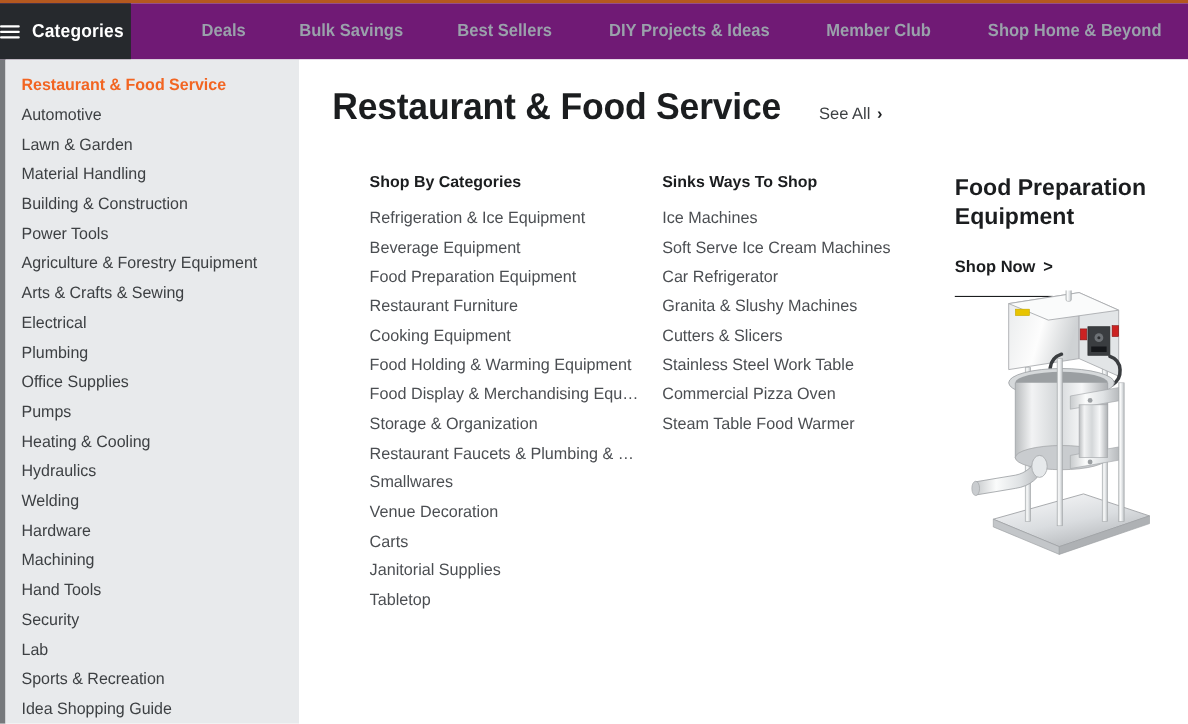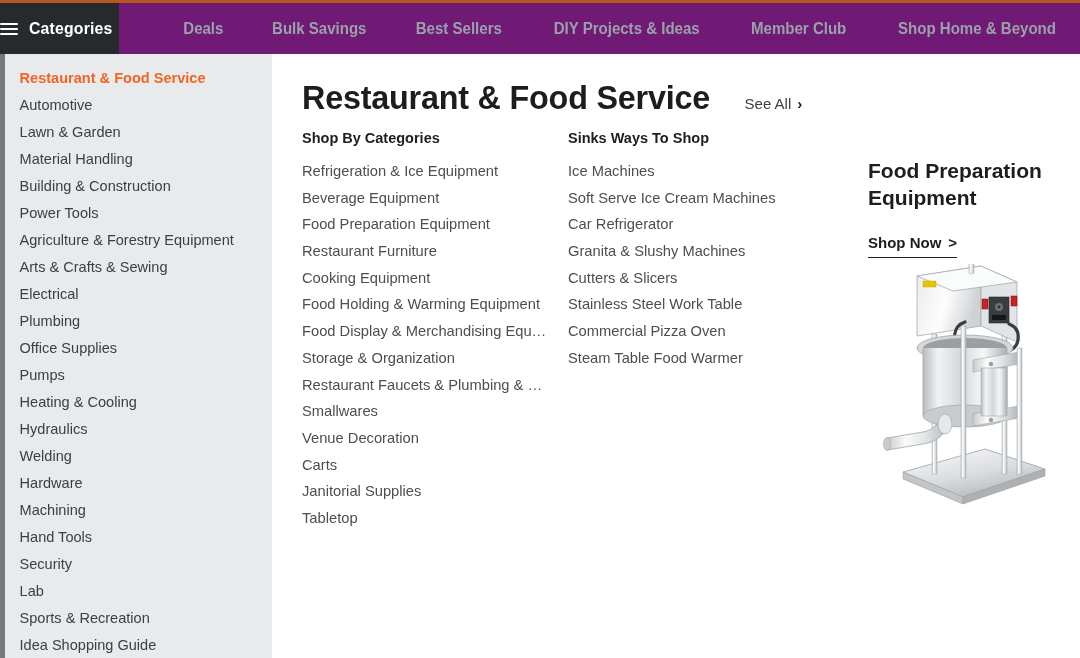--- a/index.html
+++ b/index.html
@@ -88,21 +88,21 @@
   }
   .see-all {
     display: flex; align-items: center; gap: 6px;
     font-size: 15px; color: #3d4043; cursor: pointer;
     font-family: "Liberation Sans Narrow", "Liberation Sans", sans-serif;
     margin-top: 15px;
   }
   .see-all .chev { font-size: 15px; font-weight: bold; color: #1b1d1f; }
 
   .col {
-    position: absolute; top: 76px;
+    position: absolute; top: 104px; margin-left: 34px;
   }
   .col-a { left: 30px; width: 250px; }
   .col-b { left: 296px; width: 240px; }
   .col-head {
     font-size: 14.5px; font-weight: bold; color: #1b1d1f;
     margin-bottom: 12px;
     font-family: "Liberation Sans Narrow", "Liberation Sans", sans-serif;
   }
   .col-link {
     font-size: 15px; color: #4b4e52;
@@ -115,21 +115,21 @@
 
   
   .promo { position: absolute; top: 104px; left: 596px; width: 195px; }
   .promo-title {
     font-size: 21px; font-weight: bold; color: #1b1d1f; line-height: 1.28;
     font-family: "Liberation Sans Narrow", "Liberation Sans", sans-serif;
   }
   .promo-cta {
     display: inline-flex; align-items: center; gap: 7px;
     margin-top: 22px; font-size: 15px; font-weight: bold; color: #1b1d1f;
-    border-bottom: 1px solid #1b1d1f; padding-bottom: 6px; cursor: pointer;
+    border-bottom: 1px solid #1b1d1f; padding-bottom: 18px; cursor: pointer;
     font-family: "Liberation Sans Narrow", "Liberation Sans", sans-serif;
   }
   .promo-img { position: absolute; top: 210px; left: 593px; width: 200px; height: 260px; }
 </style>
 </head>
 <body>
 
 <div id="app">
 
   <div class="top-strip"></div>

